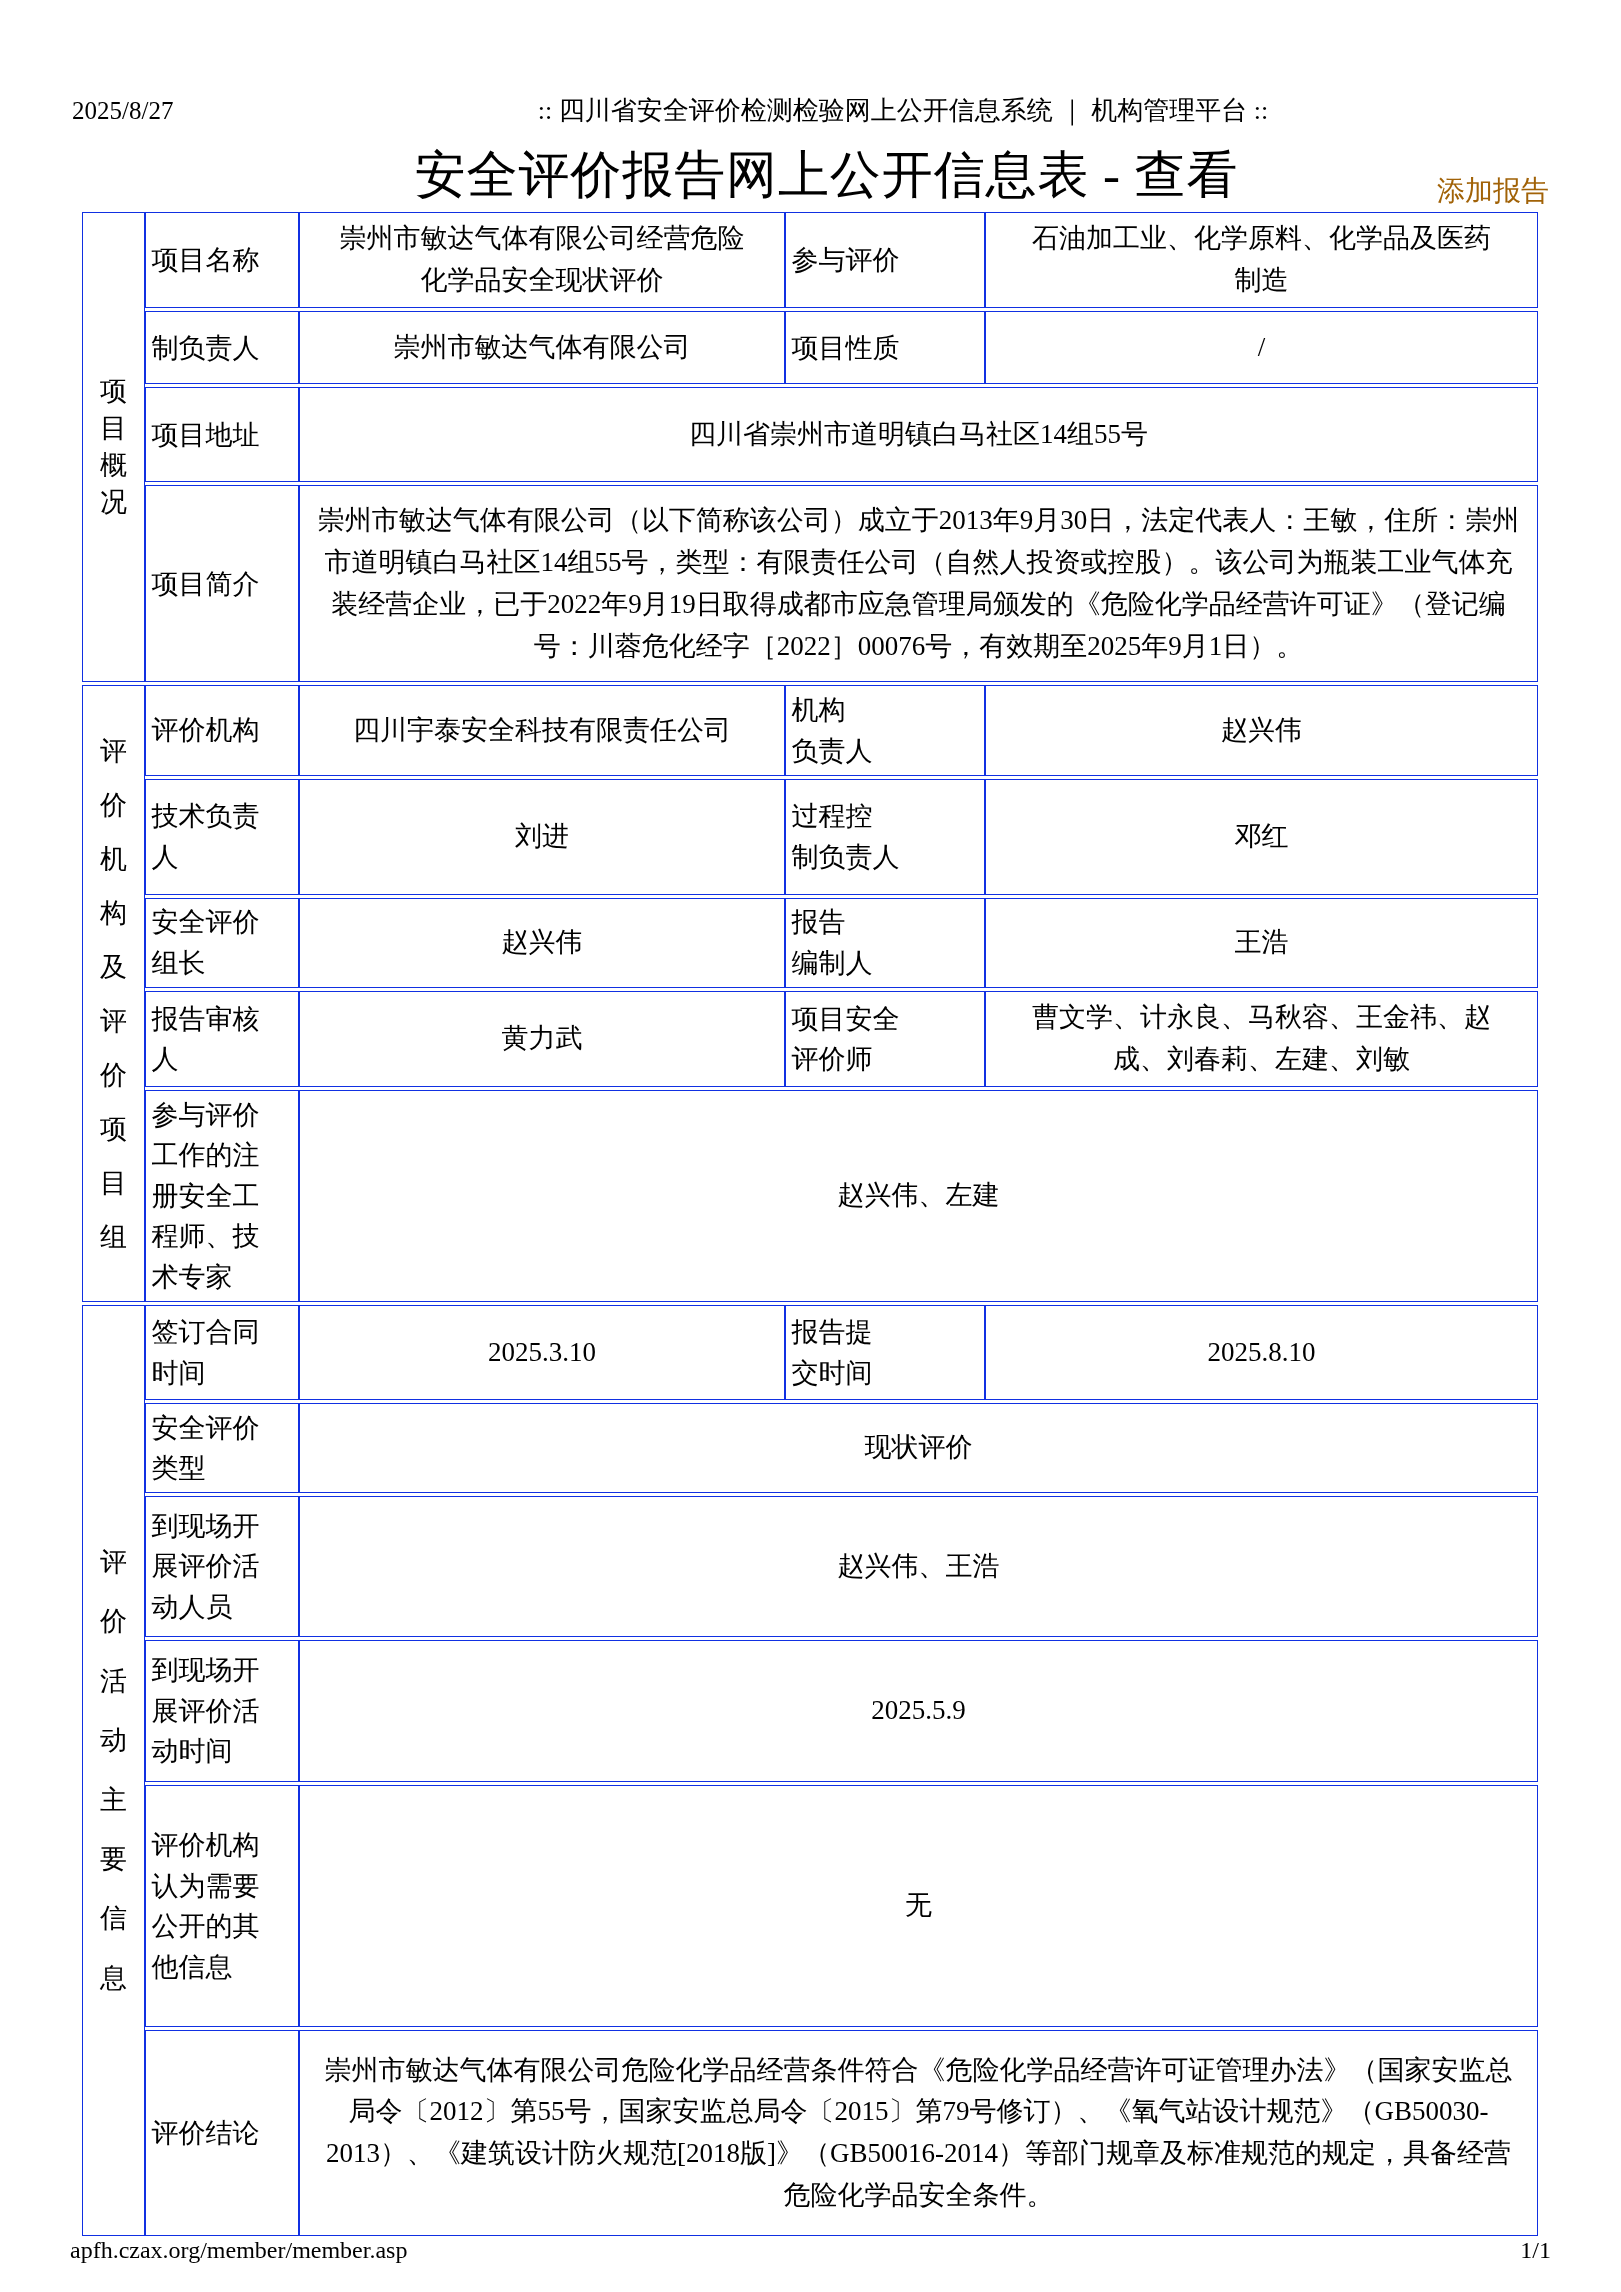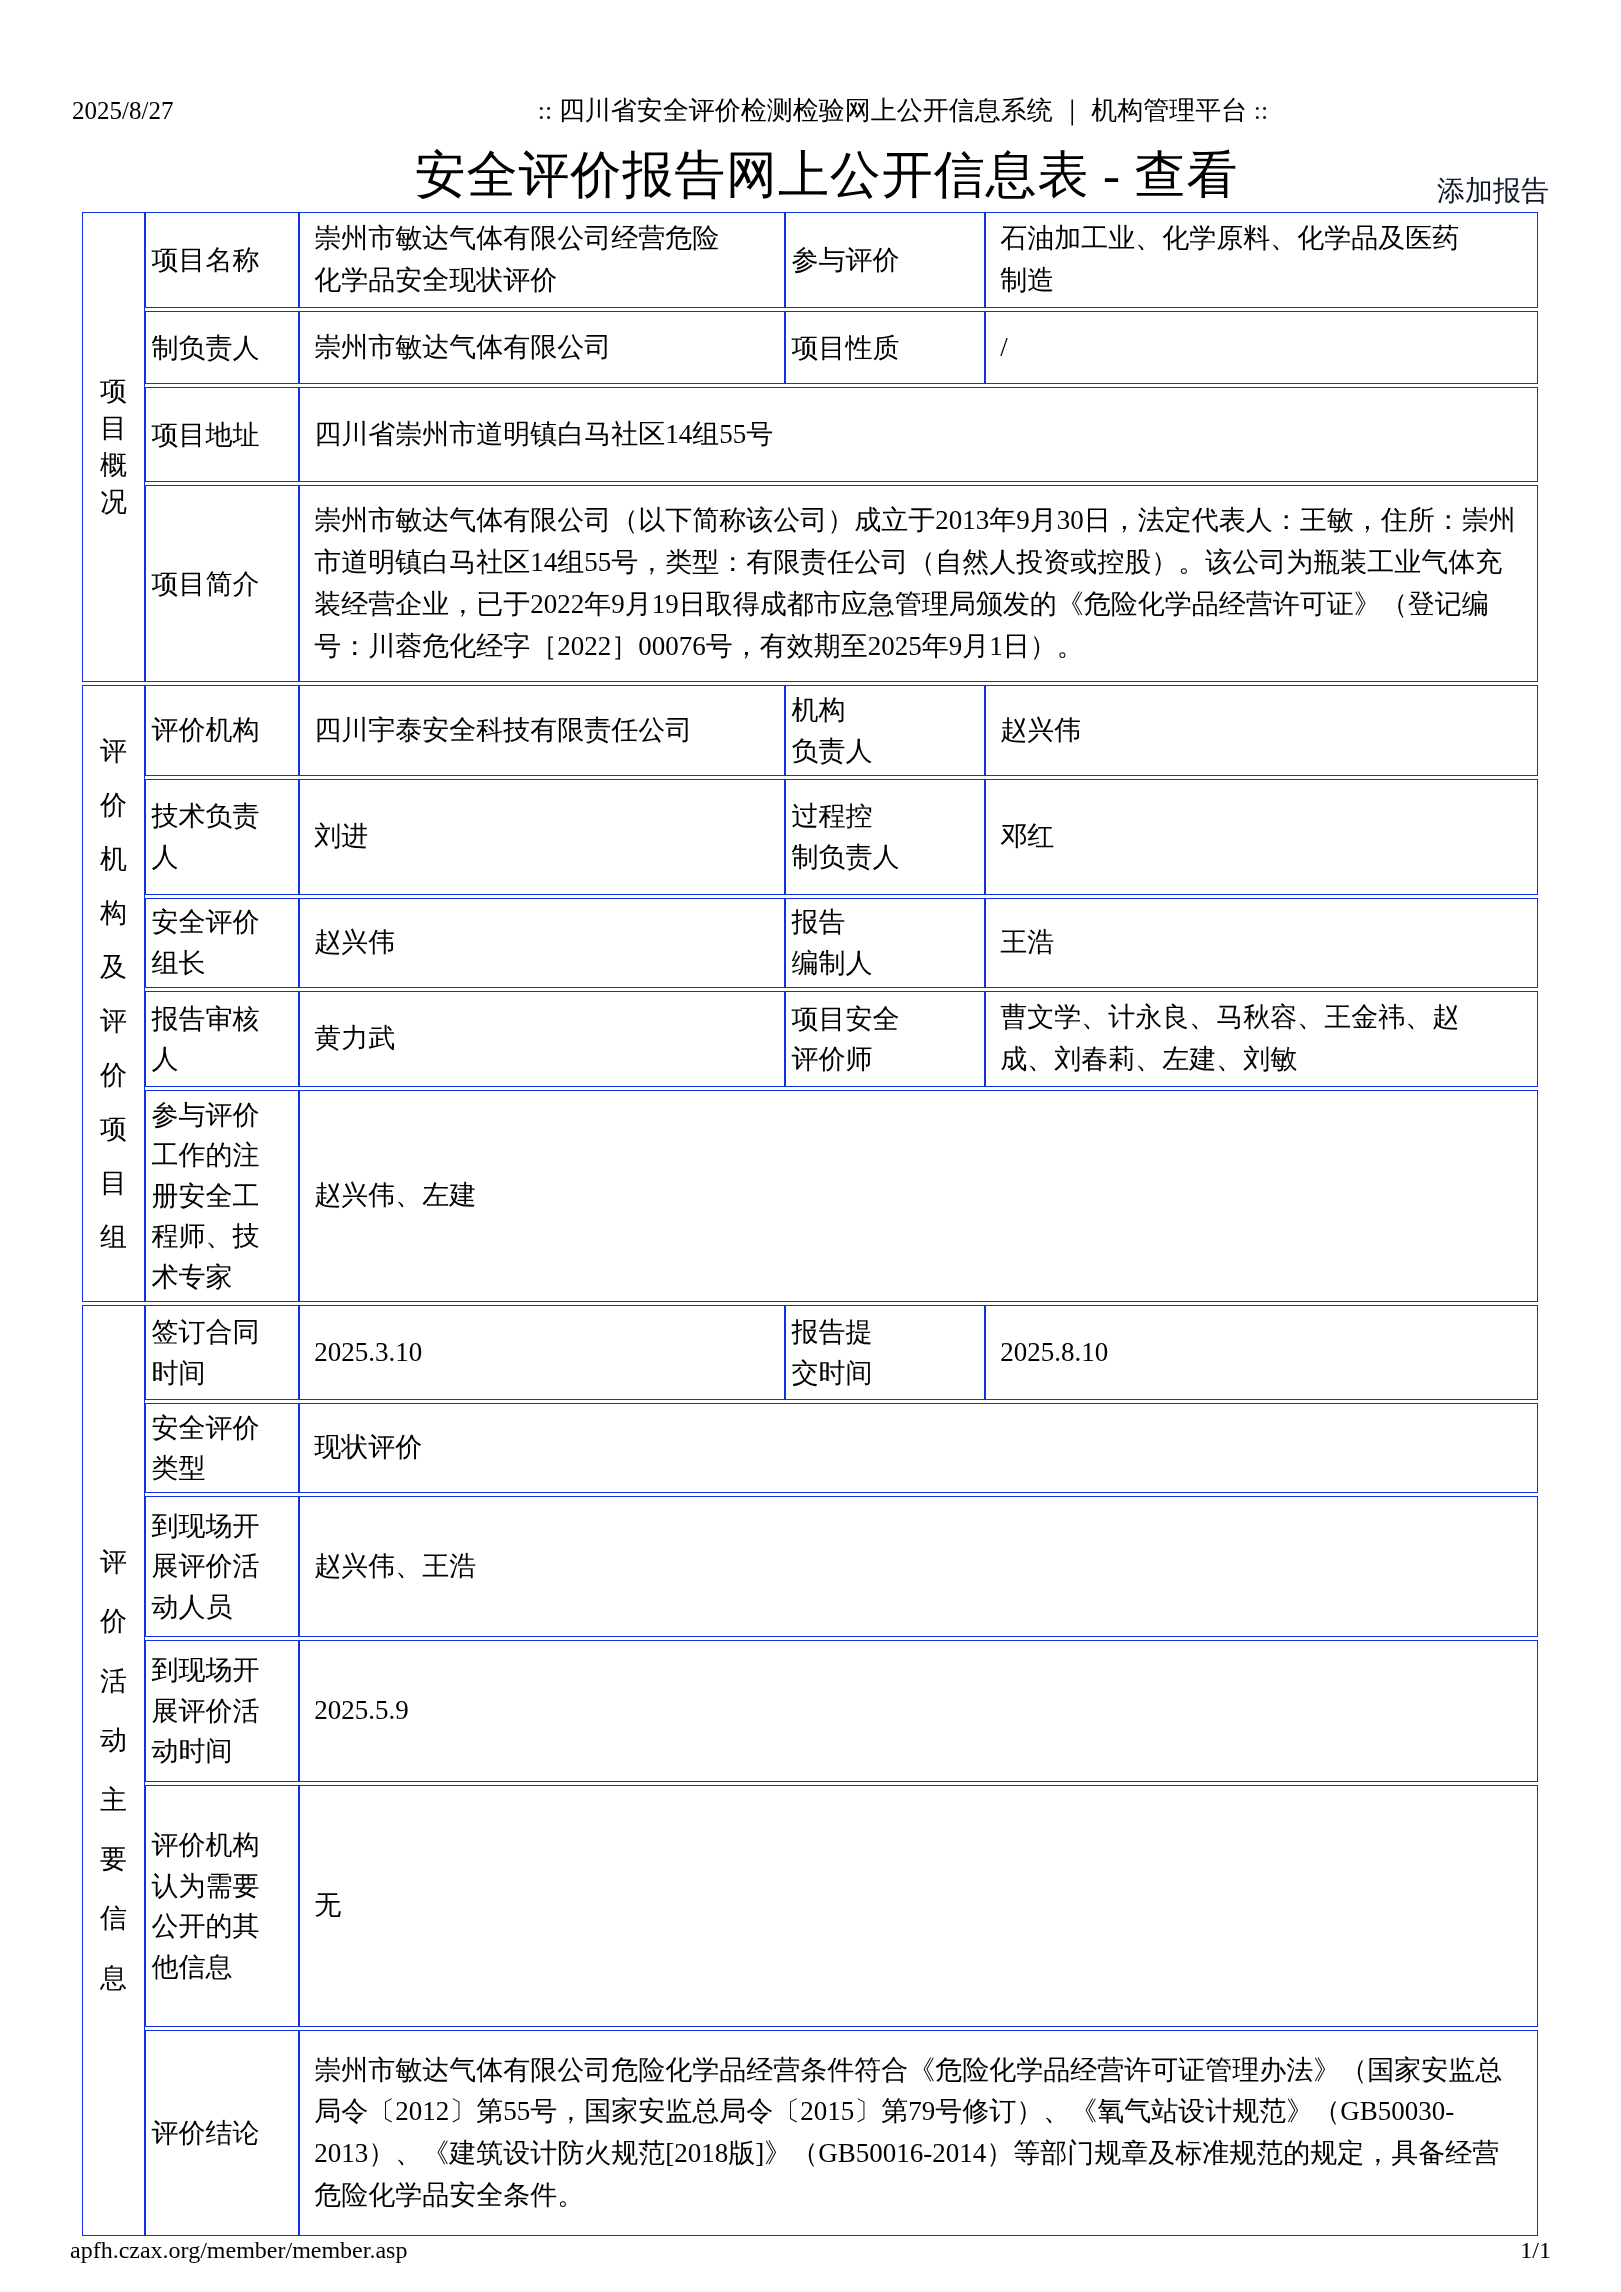--- a/index.html
+++ b/index.html
@@ -6,21 +6,21 @@
   body{
     width:1621px;height:2293px;position:relative;background:#ffffff;
     font-family:"Liberation Serif","DejaVu Serif",serif;color:#000;
   }
   
   .print-date{position:absolute;left:72px;top:97px;font-size:25px;text-align:right;}
   .system-title{position:absolute;left:903px;top:93px;transform:translateX(-50%);
     font-size:26px;white-space:nowrap;}
   .page-title{position:absolute;left:0;top:125px;width:1621px;text-align:center;
     font-size:51px;font-weight:normal;margin:16px;letter-spacing:0.9px;}
-  .add-report{position:absolute;right:72px;top:172px;font-size:28px;color:#0f172a;
+  .add-report{position:absolute;right:72px;top:172px;font-size:28px;color:#a16207;
     text-decoration:none;cursor:pointer;}
   .footer-url{position:absolute;left:70px;top:2237px;font-size:24px;}
   .footer-page{position:absolute;right:70px;top:2237px;font-size:24px;}
 
   
   table.report{
     position:absolute;left:82px;top:209px;
     width:1456px;table-layout:fixed;
     border-collapse:separate;border-spacing:0 3.6px;
     font-size:27px;
@@ -33,21 +33,21 @@
   td.sec{
     text-align:center;vertical-align:middle;padding:1.8px;
   }
   td.sec1{line-height:1.38;}
   td.sec2{line-height:2.0;}
   td.sec3{line-height:2.2;}
   td.lbl{
     text-align:left;vertical-align:middle;padding:3.6px 5.4px;line-height:1.5;
   }
   td.val{
-    text-align:left;vertical-align:middle;padding:5.4px 14.3px;line-height:1.55;
+    text-align:center;vertical-align:middle;padding:5.4px 14.3px;line-height:1.55;
   }
 </style>
 </head>
 <body>
 
 <div class="print-date">2025/8/27</div>
 <div class="system-title">:: 四川省安全评价检测检验网上公开信息系统 ｜ 机构管理平台 ::</div>
 <h1 class="page-title">安全评价报告网上公开信息表 - 查看</h1>
 <a class="add-report" href="#">添加报告</a>
 

